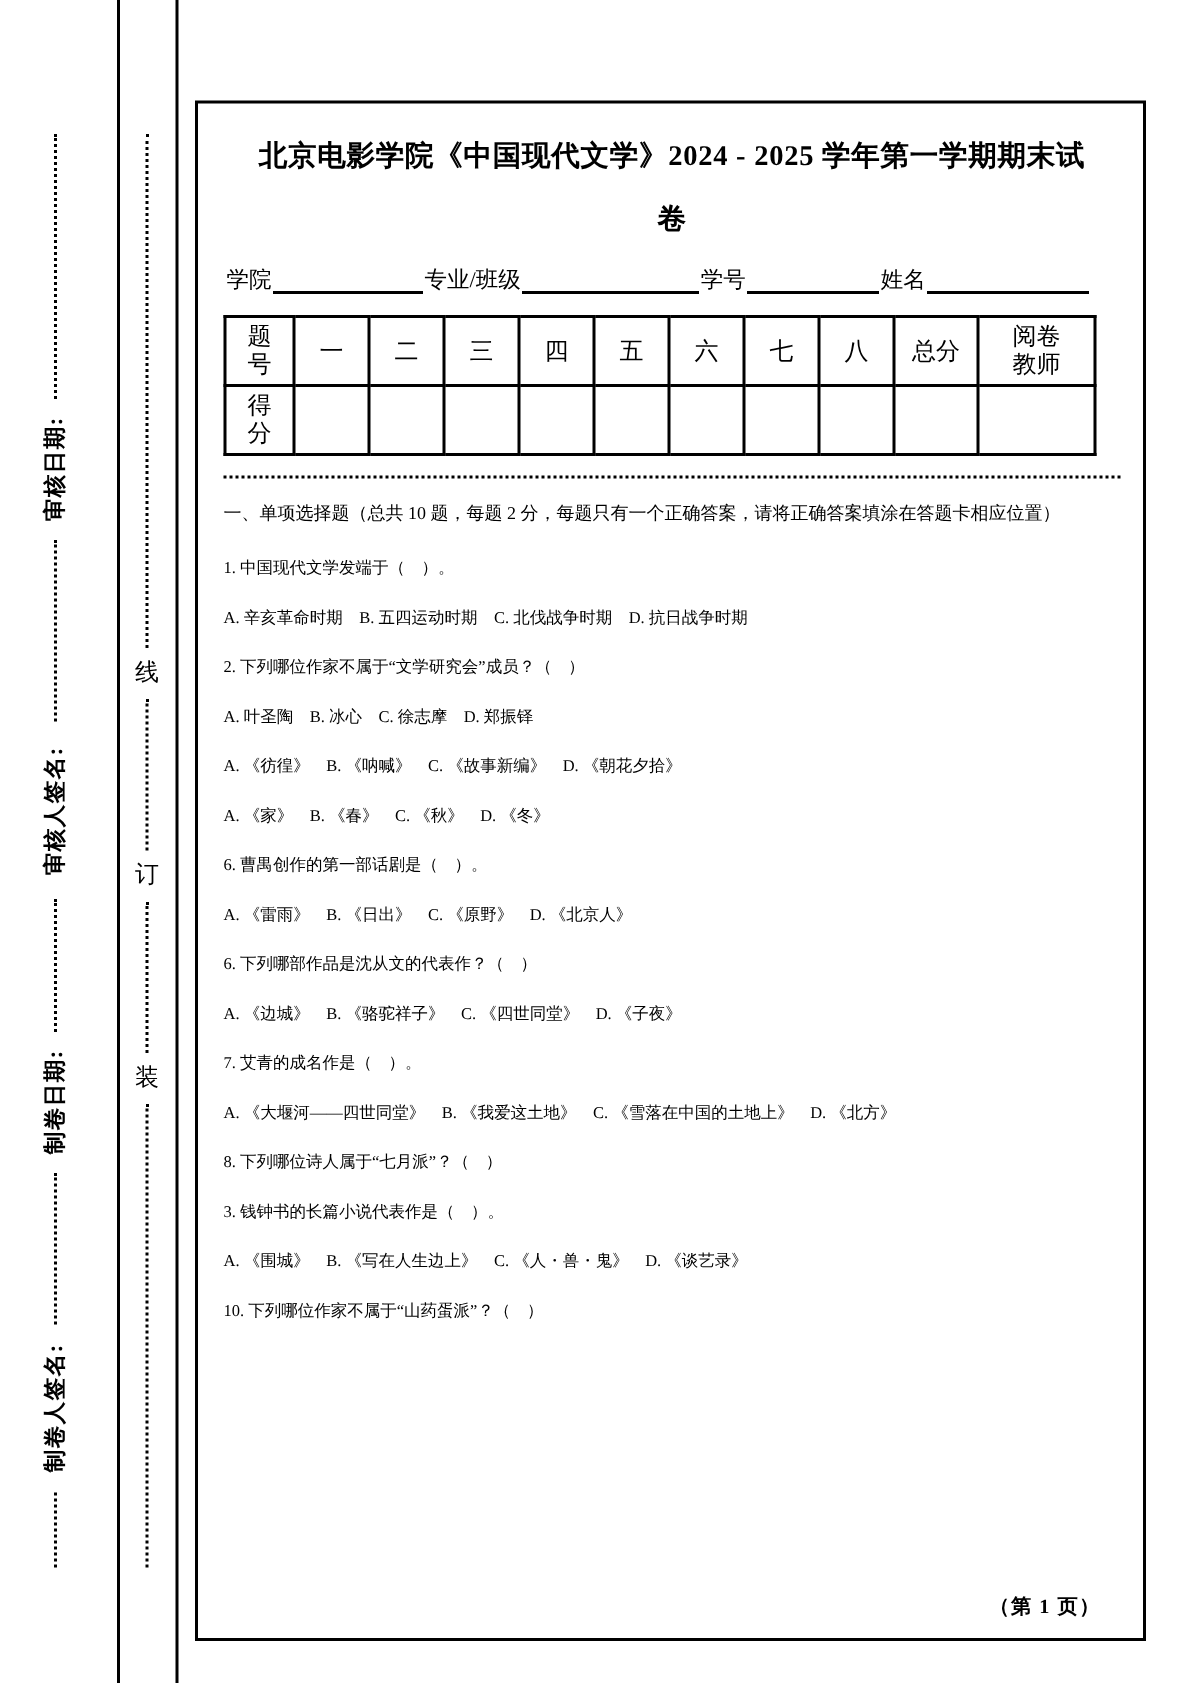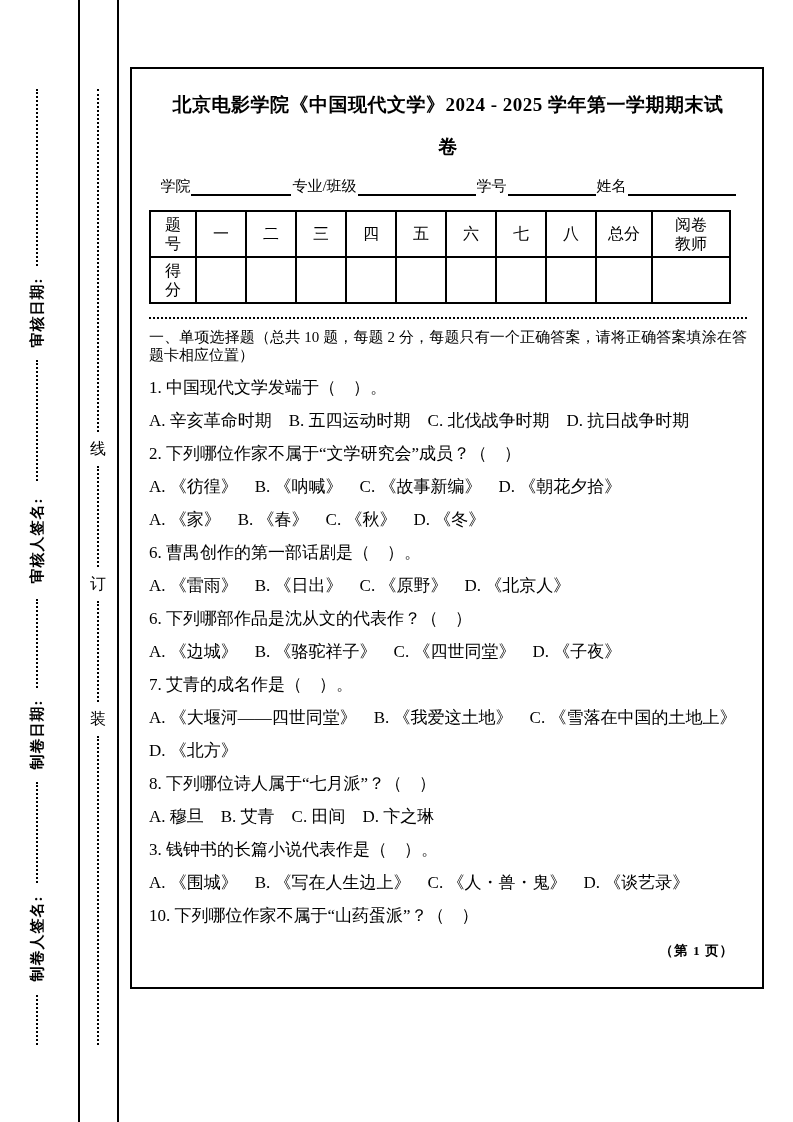--- a/index.html
+++ b/index.html
@@ -29,51 +29,51 @@
     font-weight: bold;
     font-size: 15px;
     letter-spacing: 1px;
   }
   .bind-char { font-size: 16px; line-height: 1; margin: 4px 0; flex: 0 0 auto; }
 
   
   #exam-box {
     position: absolute;
     left: 130px; top: 67px;
-    width: 634px; height: 922px;
+    width: 634px; height: 1027px;
     border: 2px solid #000;
     padding: 15px 15px 0 17px;
     box-sizing: border-box;
   }
   .title-line { text-align: center; font-weight: bold; font-size: 19px; line-height: 42px; letter-spacing: 0.5px; }
 
   .info-row {
-    display: flex; align-items: flex-end; justify-content: center;
+    display: flex; align-items: flex-end; justify-content: flex-start;
     gap: 1px; font-size: 15px; margin-top: 6px; padding: 0 2px;
   }
   .info-label { white-space: nowrap; }
   .blank { display: inline-block; border-bottom: 2px solid #000; height: 20px; }
   .b1 { width: 100px; } .b2 { width: 118px; } .b3 { width: 88px; } .b4 { width: 108px; }
 
   .score-table { border-collapse: collapse; table-layout: fixed; width: 580px; margin-top: 14px; }
   .score-table td {
     border: 2px solid #000; text-align: center; vertical-align: middle;
     height: 44px; font-size: 16px; padding: 0;
   }
   .stack { white-space: pre-line; font-size: 15px; line-height: 19px; }
 
   .dotted-sep { border-top: 2px dotted #000; margin-top: 13px; }
 
-  .section-heading { font-size: 15px; line-height: 18px; margin-top: 9px; text-align: justify; }
+  .section-heading { font-size: 12px; line-height: 28px; margin-top: 9px; text-align: justify; }
 
-  .questions { margin-top: 7px; font-size: 17px; }
+  .questions { margin-top: 7px; font-size: 11px; }
   .q-line { line-height: 33px; }
 
   .page-footer {
-    position: absolute; right: 28px; bottom: 27px;
+    position: absolute; right: 28px; bottom: 12px;
     font-size: 13.5px; font-weight: bold; letter-spacing: 1px; text-align: right;
   }
 </style>
 </head>
 <body>
 
 <div class="vline" id="vline-a"></div>
 <div class="vline" id="vline-b"></div>
 
 <div class="rail" id="label-rail">
@@ -170,29 +170,29 @@
   </table>
 
   <div class="dotted-sep"></div>
 
   <div class="section-heading">一、单项选择题（总共 10 题，每题 2 分，每题只有一个正确答案，请将正确答案填涂在答题卡相应位置）</div>
 
   <div class="questions">
     <div class="q-line">1.  中国现代文学发端于（　）。</div>
     <div class="q-line">A.  辛亥革命时期　B.  五四运动时期　C.  北伐战争时期　D.  抗日战争时期</div>
     <div class="q-line">2.  下列哪位作家不属于“文学研究会”成员？（　）</div>
+    <div class="q-line">A.  叶圣陶　B.  冰心　C.  徐志摩　D.  郑振铎</div>
     <div class="q-line">A.  《彷徨》　B.  《呐喊》　C.  《故事新编》　D.  《朝花夕拾》</div>
     <div class="q-line">A.  《家》　B.  《春》　C.  《秋》　D.  《冬》</div>
     <div class="q-line">6.  曹禺创作的第一部话剧是（　）。</div>
     <div class="q-line">A.  《雷雨》　B.  《日出》　C.  《原野》　D.  《北京人》</div>
     <div class="q-line">6.  下列哪部作品是沈从文的代表作？（　）</div>
     <div class="q-line">A.  《边城》　B.  《骆驼祥子》　C.  《四世同堂》　D.  《子夜》</div>
     <div class="q-line">7.  艾青的成名作是（　）。</div>
     <div class="q-line">A.  《大堰河——四世同堂》　B.  《我爱这土地》　C.  《雪落在中国的土地上》　D.  《北方》</div>
     <div class="q-line">8.  下列哪位诗人属于“七月派”？（　）</div>
-    <div class="q-line">A.  穆旦　B.  艾青　C.  田间　D.  卞之琳</div>
     <div class="q-line">3.  钱钟书的长篇小说代表作是（　）。</div>
     <div class="q-line">A.  《围城》　B.  《写在人生边上》　C.  《人・兽・鬼》　D.  《谈艺录》</div>
     <div class="q-line">10.  下列哪位作家不属于“山药蛋派”？（　）</div>
   </div>
 
   <div class="page-footer">（第 1 页）</div>
 </div>
 
 </body></html>

